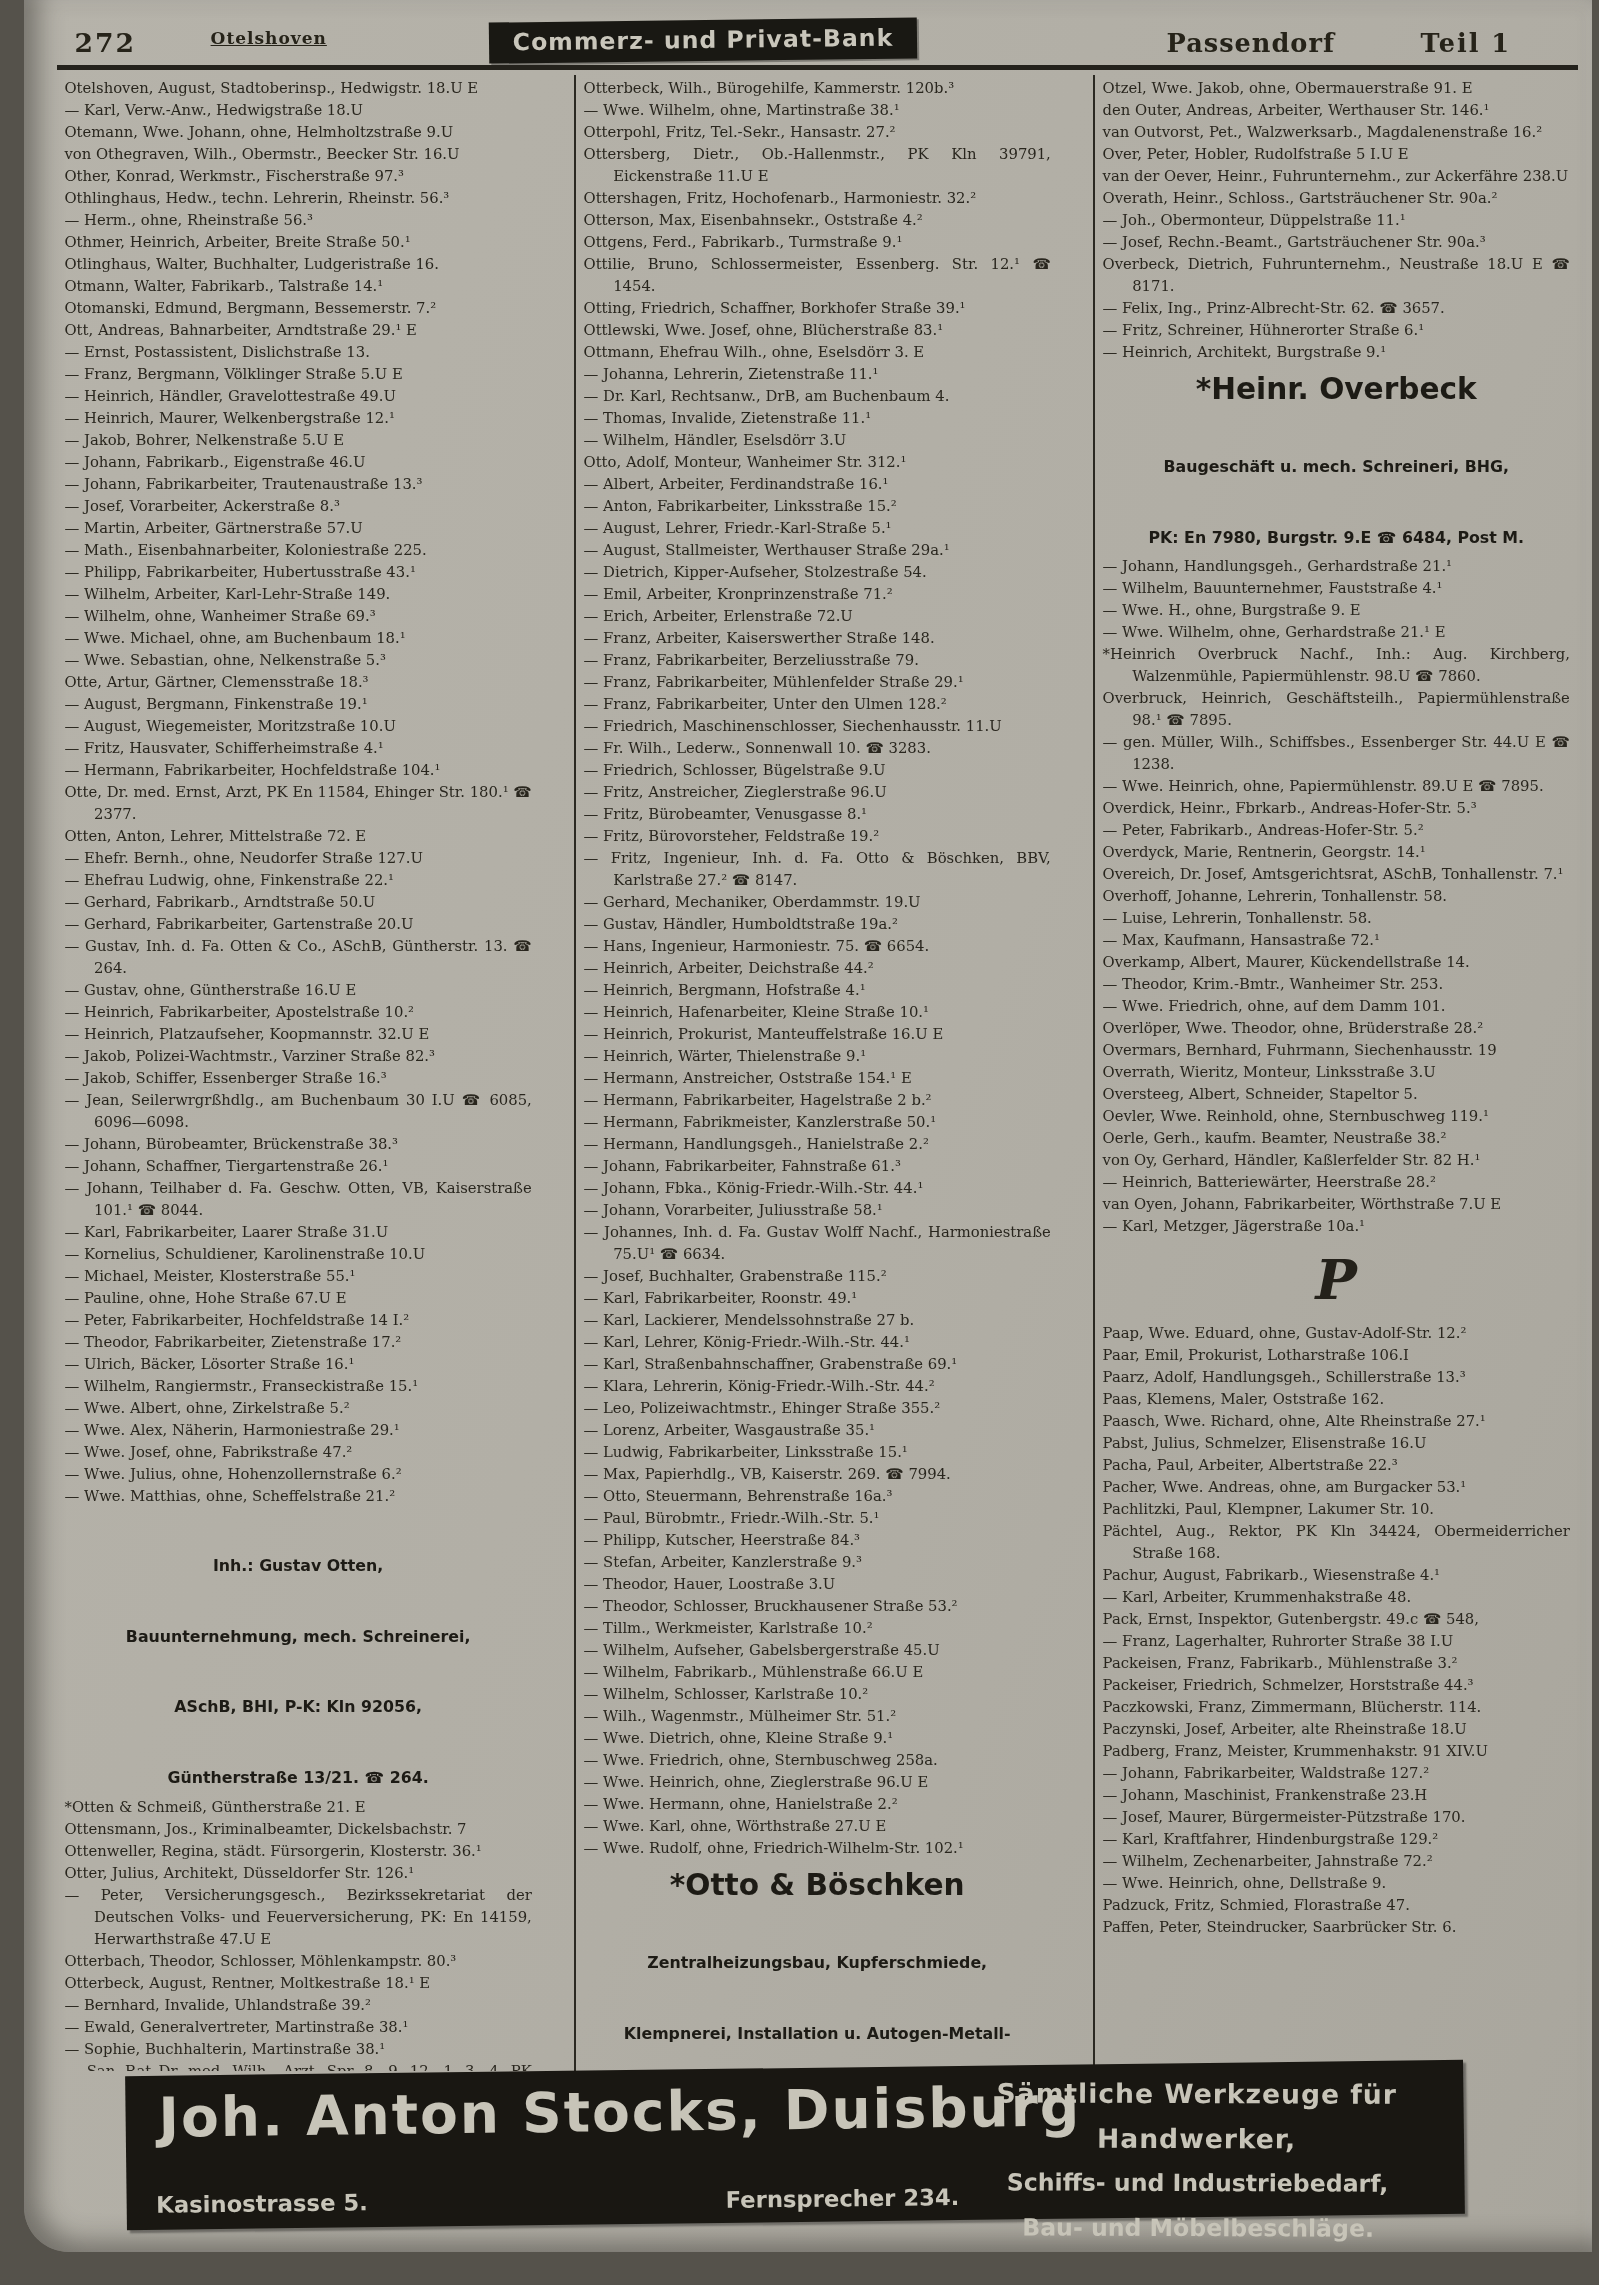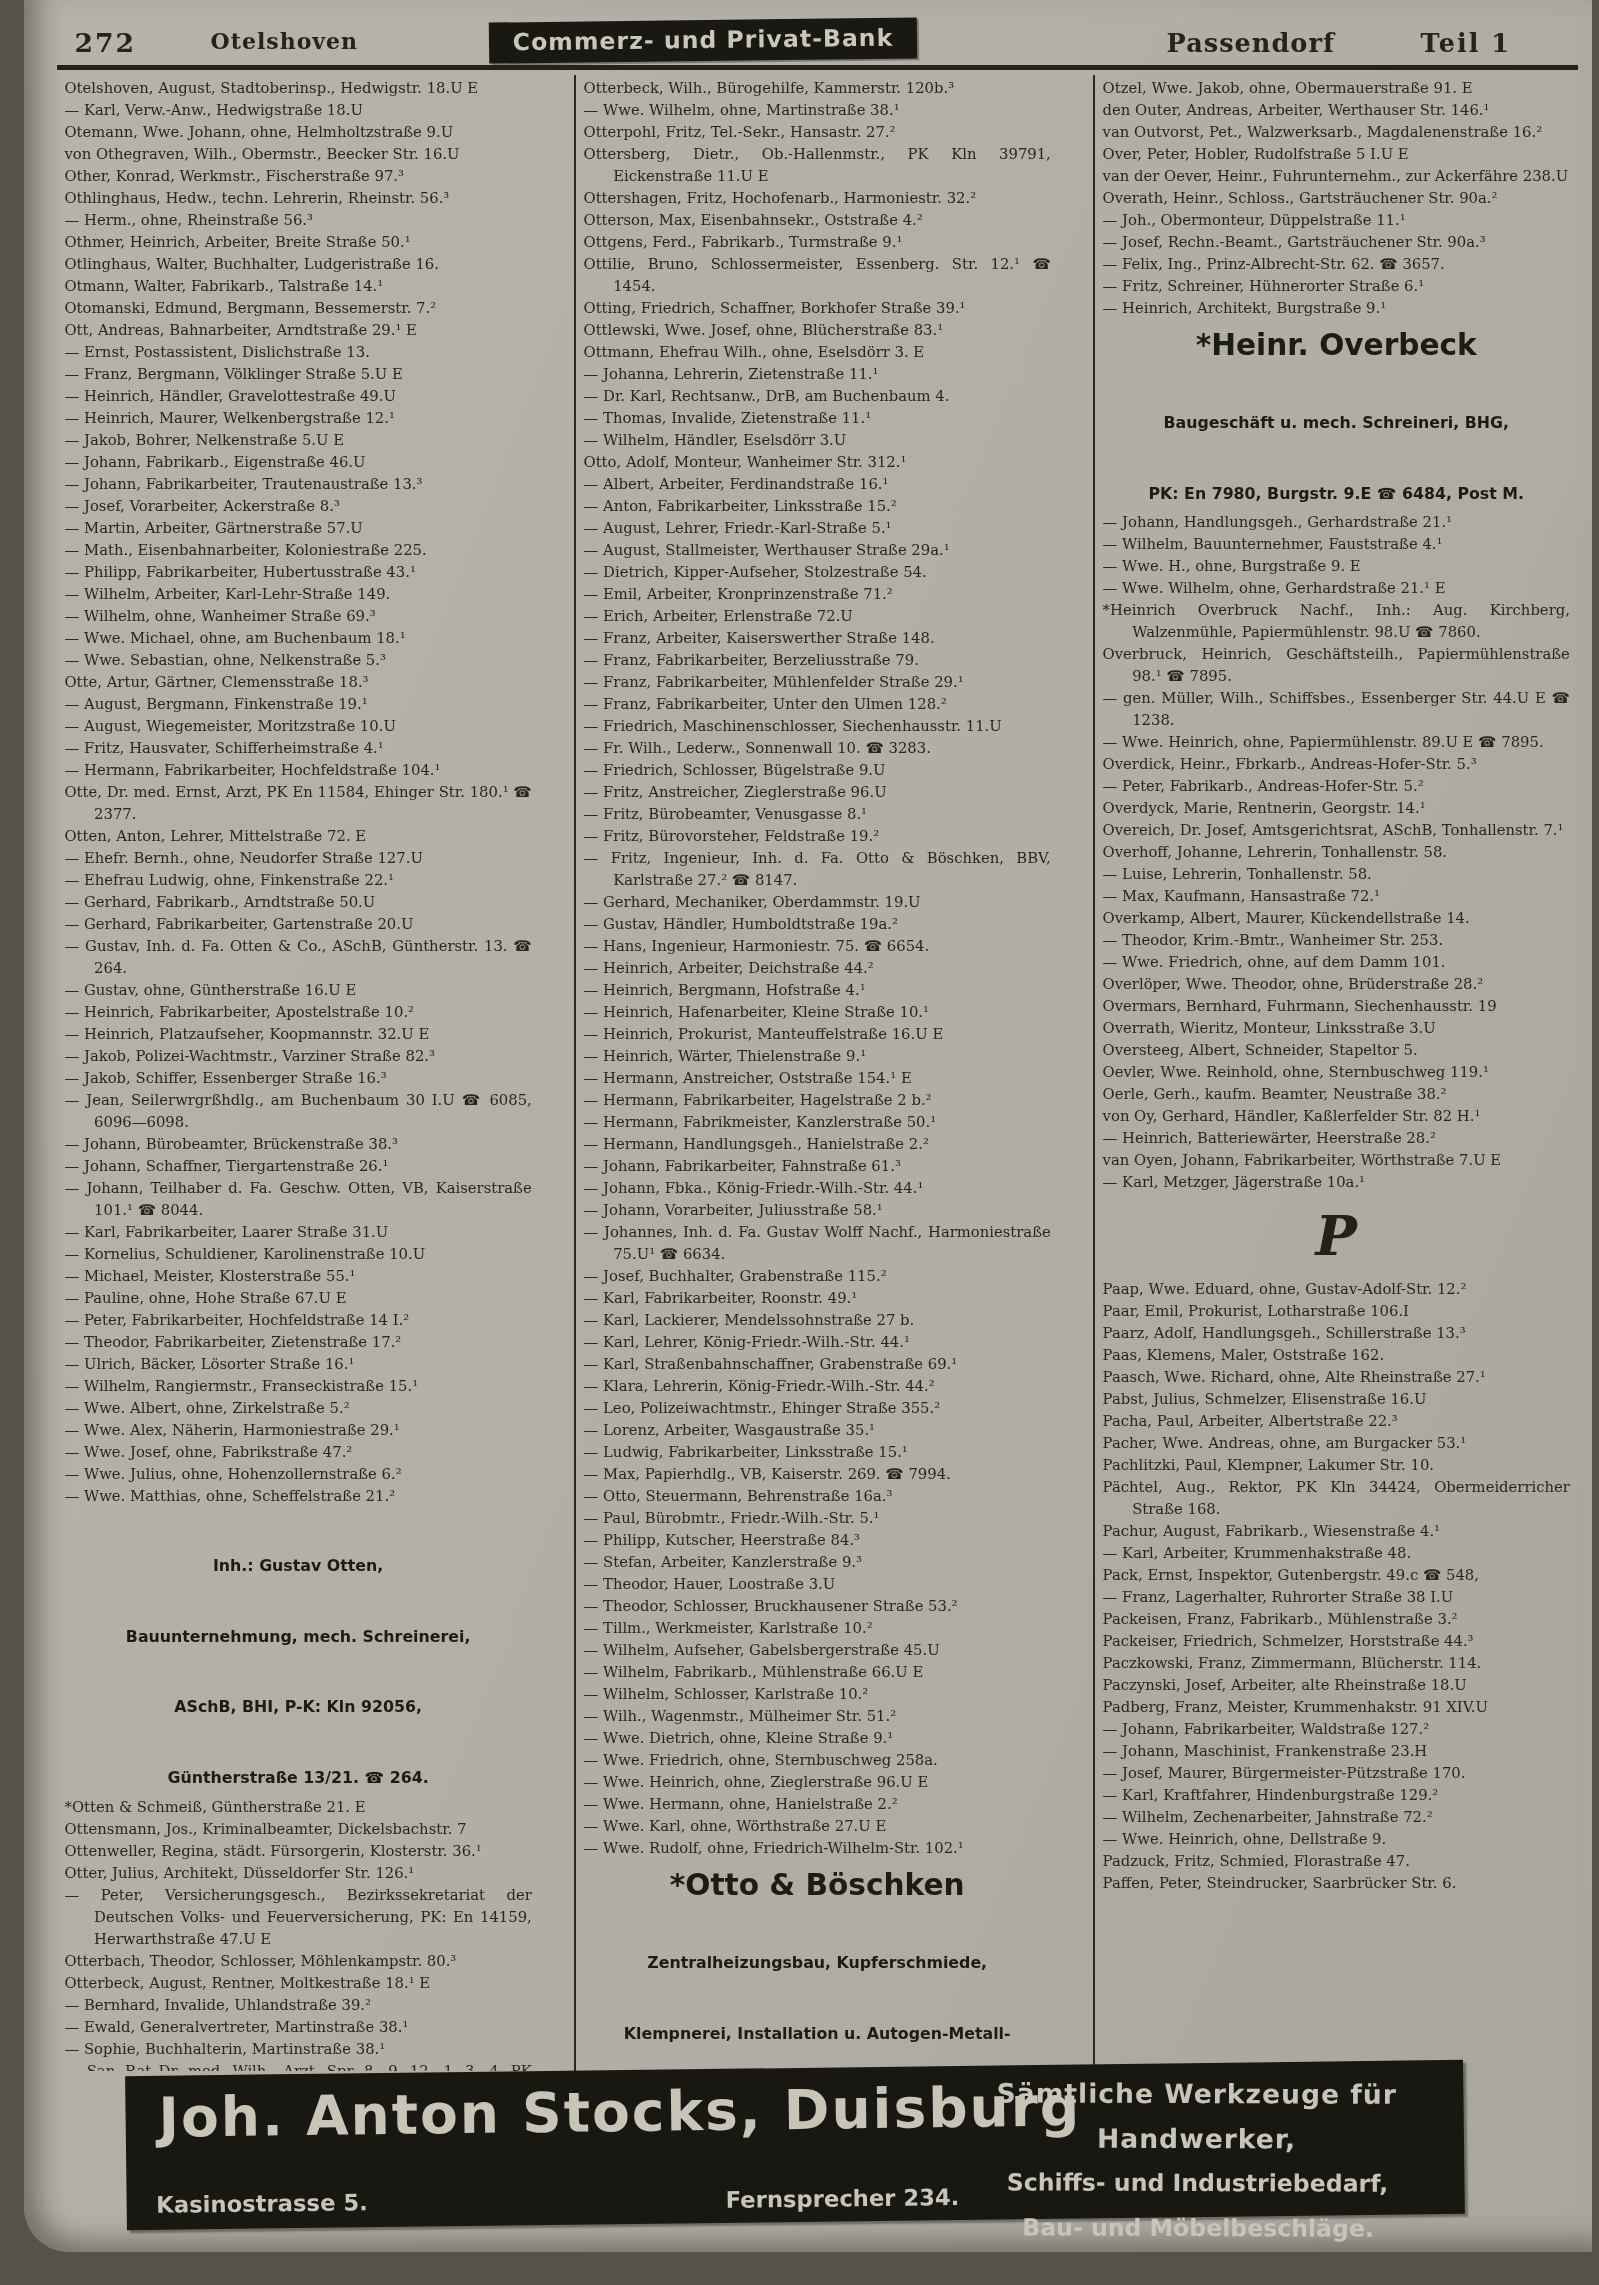--- a/index.html
+++ b/index.html
@@ -3,21 +3,21 @@
 <meta charset="utf-8">
 <style>
   html,body{margin:0;padding:0;width:1600px;height:2285px;overflow:hidden;
     background:#55524b;font-family:"DejaVu Serif",serif;}
   .page{position:absolute;left:23.6px;top:0;width:1568px;height:2252px;
     background:linear-gradient(112deg,#b6b3aa 0%,#b1aea5 55%,#a9a69d 100%);
     border-radius:0 0 0 45px;
     box-shadow:inset 13.8px -9.9px 25.6px rgba(40,38,33,.45), inset -3.9px 3.9px 9.9px rgba(255,255,255,.12);}
   .header{position:absolute;top:23.6px;left:0;right:0;height:41px;color:#262319;}
   .page-number{position:absolute;left:51px;top:3.9px;font-size:26.6px;font-weight:bold;letter-spacing:2px;}
-  .title-left{position:absolute;left:187px;top:4.9px;font-size:22px;font-weight:bold;letter-spacing:1px;}
+  .title-left{position:absolute;left:187px;top:4.9px;font-size:17px;font-weight:bold;letter-spacing:1px;text-decoration:underline;}
   .banner{position:absolute;left:465px;top:-3.9px;width:428px;height:41px;background:#191813;
     color:#c9c6bb;text-align:center;line-height:41px;font-family:"DejaVu Sans",sans-serif;
     font-weight:bold;font-size:23.6px;letter-spacing:1px;transform:rotate(-0.7deg);
     box-shadow:2px 2px 0 rgba(0,0,0,.3);}
   .title-right{position:absolute;left:1143px;top:4.9px;font-size:25.6px;font-weight:bold;letter-spacing:1px;}
   .part-label{position:absolute;left:1397px;top:4.9px;font-size:25.6px;font-weight:bold;letter-spacing:2px;text-align:right;}
   .header-rule{position:absolute;top:65px;left:33px;right:13.8px;height:4.9px;background:#24221c;}
   .columns{position:absolute;top:75px;left:33px;right:11.8px;bottom:181px;display:flex;align-items:stretch;gap:32px;}
   .col{flex:1 1 0;padding:2px 9.9px 0 7.9px;overflow:hidden;}
   .col + .col{border-left:2px solid #2b2922;}
@@ -225,20 +225,21 @@
       </div>
     <div class="col">
         <p class="entry">Otzel, Wwe. Jakob, ohne, Obermauerstraße 91. E</p>
         <p class="entry">den Outer, Andreas, Arbeiter, Werthauser Str. 146.¹</p>
         <p class="entry">van Outvorst, Pet., Walzwerksarb., Magdalenenstraße 16.²</p>
         <p class="entry">Over, Peter, Hobler, Rudolfstraße 5 I.U E</p>
         <p class="entry">van der Oever, Heinr., Fuhrunternehm., zur Ackerfähre 238.U</p>
         <p class="entry">Overath, Heinr., Schloss., Gartsträuchener Str. 90a.²</p>
         <p class="entry">— Joh., Obermonteur, Düppelstraße 11.¹</p>
         <p class="entry">— Josef, Rechn.-Beamt., Gartsträuchener Str. 90a.³</p>
+        <p class="entry">Overbeck, Dietrich, Fuhrunternehm., Neustraße 18.U E ☎ 8171.</p>
         <p class="entry">— Felix, Ing., Prinz-Albrecht-Str. 62. ☎ 3657.</p>
         <p class="entry">— Fritz, Schreiner, Hühnerorter Straße 6.¹</p>
         <p class="entry">— Heinrich, Architekt, Burgstraße 9.¹</p>
         <div class="inline-ad">
           <div class="ad-title">*Heinr. Overbeck</div>
           <div class="ad-line">Baugeschäft u. mech. Schreineri, BHG,</div>
           <div class="ad-line">PK: En 7980, Burgstr. 9.E ☎ 6484, Post M.</div>
         </div>
         <p class="entry">— Johann, Handlungsgeh., Gerhardstraße 21.¹</p>
         <p class="entry">— Wilhelm, Bauunternehmer, Fauststraße 4.¹</p>

